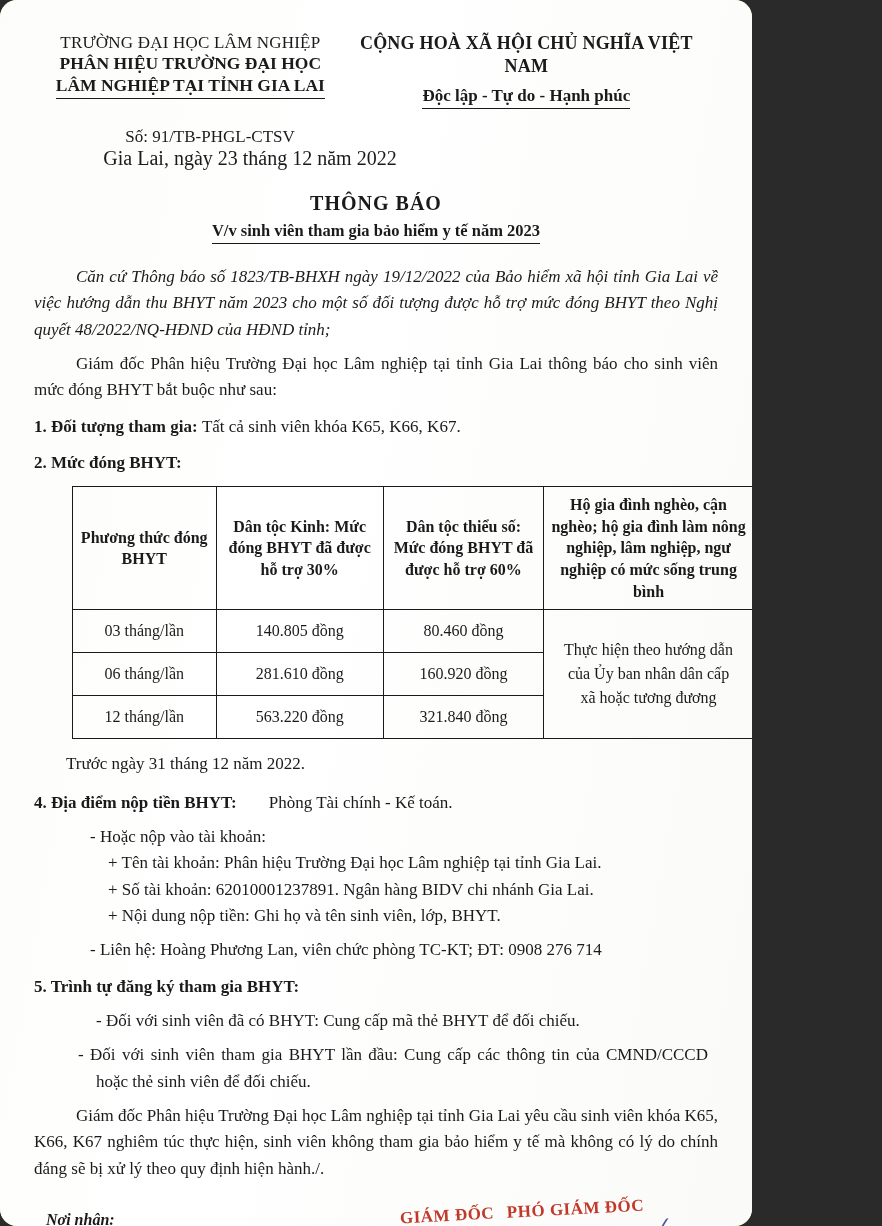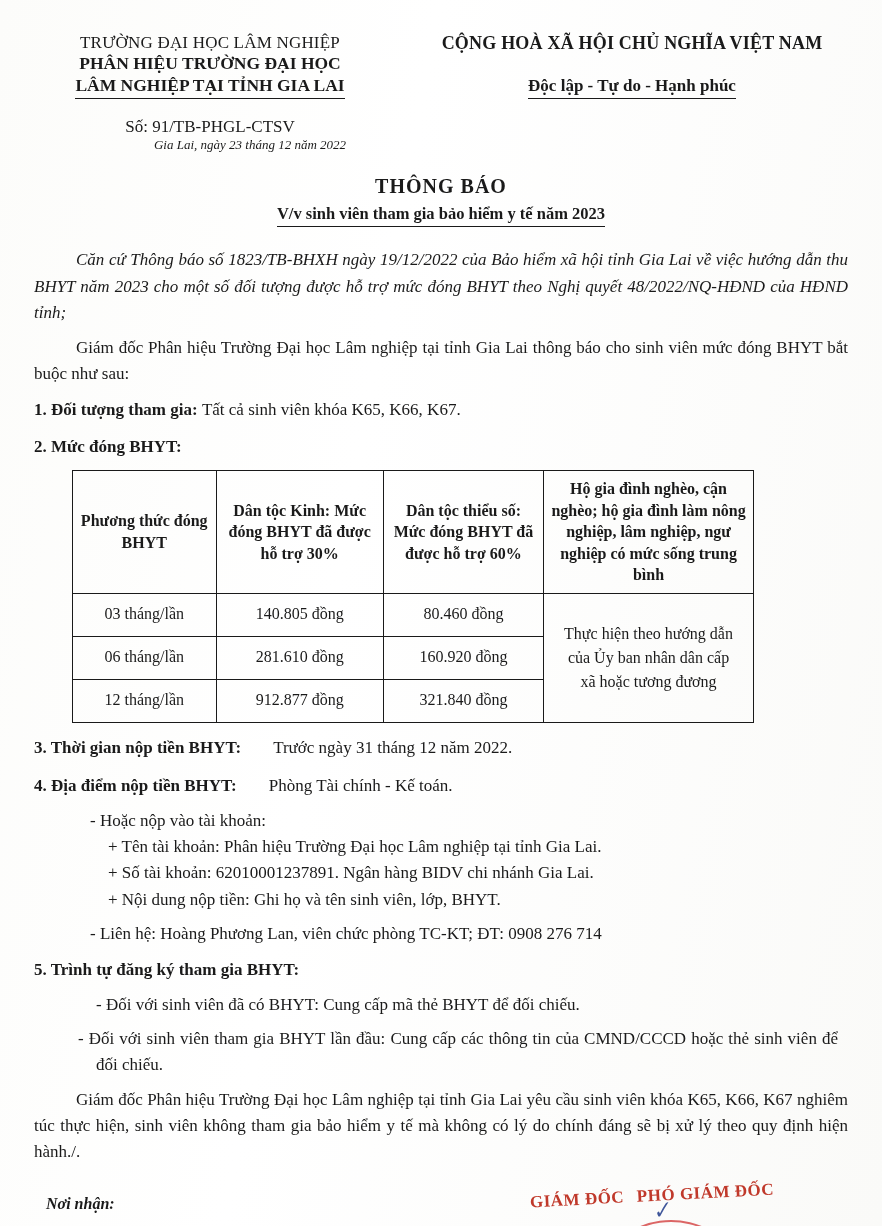--- a/index.html
+++ b/index.html
@@ -2,27 +2,28 @@
 <html lang="vi"><head>
 <meta charset="utf-8">
 <style>
   html, body {
     margin: 0;
     padding: 0;
     background: #2a2a2a;
   }
   .page {
     position: relative;
-    width: 882px;
+    width: 752px;
     height: 1226px;
     background: #bef264;
     overflow: hidden;
     font-family: "Liberation Serif", "DejaVu Serif", serif;
     color: #1a1a1a;
     box-sizing: border-box;
+    border-radius: 17px;
   }
   
   .scan-tint {
     position: absolute;
     inset: 0;
     background: linear-gradient(100deg, rgba(252,252,250,1) 0%, rgba(255,255,255,1) 40%, rgba(250,250,248,1) 100%);
     pointer-events: none;
   }
   .content {
     position: relative;
@@ -42,21 +43,21 @@
     line-height: 1.25;
   }
   .hdr-right {
     width: 420px;
     text-align: center;
     line-height: 1.3;
   }
   .hdr-line-1 { font-size: 17px; letter-spacing: .2px; }
   .hdr-bold { font-weight: bold; font-size: 17.5px; }
   .hdr-country { font-weight: bold; font-size: 18px; letter-spacing: .2px; }
-  .hdr-motto { font-weight: bold; font-size: 17px; margin-top: 20px; }
+  .hdr-motto { font-weight: bold; font-size: 17px; margin-top: 6px; }
   .underline-sm {
     display: inline-block;
     border-bottom: 1.4px solid #1a1a1a;
     padding-bottom: 1px;
   }
 
   .subhdr {
     display: flex;
     justify-content: space-between;
     align-items: flex-start;
@@ -65,22 +66,21 @@
     flex-direction: column;
   }
   .so-hieu {
     width: 340px;
     text-align: center;
     font-size: 17px;
   }
   .place-date {
     width: 420px;
     text-align: center;
-    font-style: italic;
-    font-size: 13px;
+    font-size: 20px;
   }
 
   
   .title-block {
     text-align: center;
     margin-top: 22px;
   }
   .doc-title {
     font-weight: bold;
     font-size: 20px;
@@ -289,28 +289,27 @@
             <td class="val">80.460 đồng</td>
             <td class="note" rowspan="3">Thực hiện theo hướng dẫn của Ủy ban nhân dân cấp xã hoặc tương đương</td>
           </tr>
           <tr>
             <td class="lbl">06 tháng/lần</td>
             <td class="val">281.610 đồng</td>
             <td class="val">160.920 đồng</td>
           </tr>
           <tr>
             <td class="lbl">12 tháng/lần</td>
-            <td class="val">912.877 đồng</td>
+            <td class="val">563.220 đồng</td>
             <td class="val">321.840 đồng</td>
           </tr>
         </tbody>
       </table>
 
       <div class="lab-row">
-        <span class="lab">3. Thời gian nộp tiền BHYT:</span>
         <span class="val">Trước ngày 31 tháng 12 năm 2022.</span>
       </div>
 
       <div class="lab-row">
         <span class="lab">4. Địa điểm nộp tiền BHYT:</span>
         <span class="val">Phòng Tài chính - Kế toán.</span>
       </div>
 
       <div class="indent-1">- Hoặc nộp vào tài khoản:</div>
       <div class="indent-2">+ Tên tài khoản: Phân hiệu Trường Đại học Lâm nghiệp tại tỉnh Gia Lai.</div>

